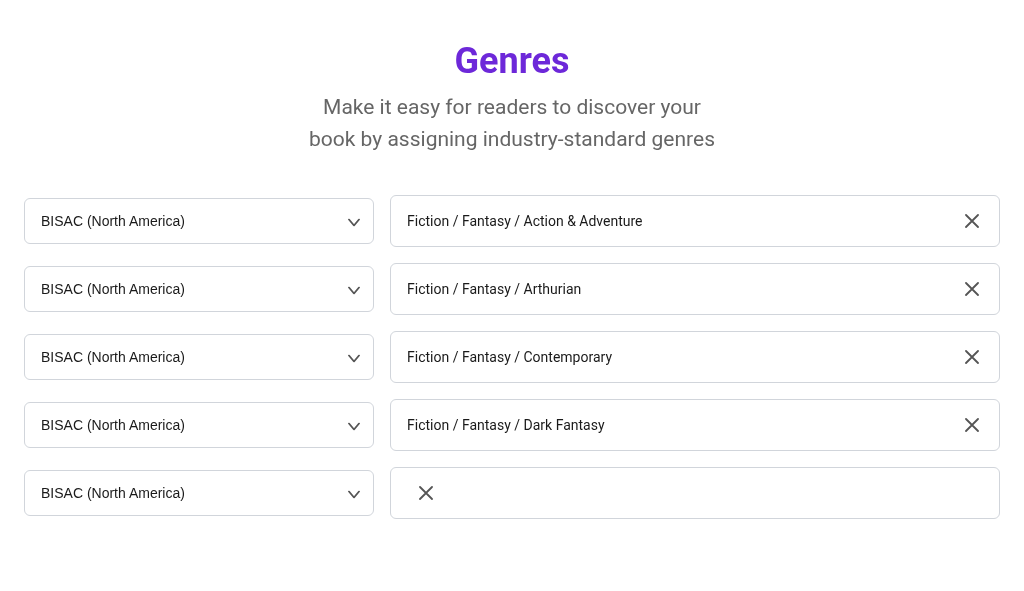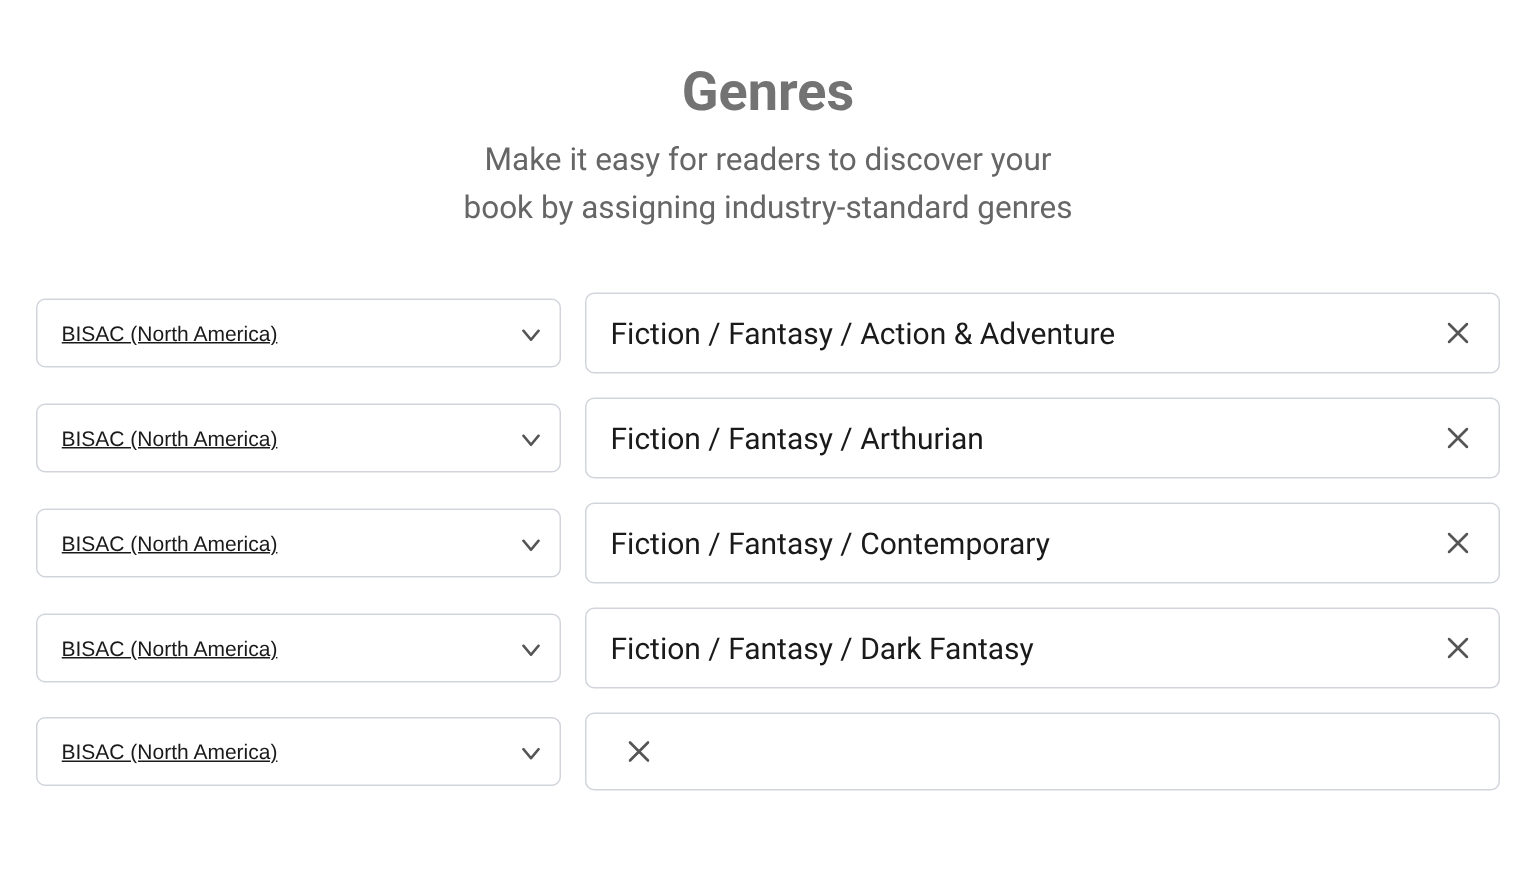--- a/index.html
+++ b/index.html
@@ -23,21 +23,21 @@
     }
 
     .header {
       text-align: center;
       margin-bottom: 40px;
     }
 
     .header h1 {
       font-size: 36px;
       font-weight: 700;
-      color: #737373;
+      color: #6d28d9;
       margin-bottom: 10px;
     }
 
     .header p {
       font-size: 21px;
       color: #666666;
       line-height: 1.5;
       max-width: 420px;
       margin: 0 auto;
     }
@@ -67,21 +67,20 @@
       padding: 14px 40px 14px 16px;
       font-size: 14px;
       color: #1a1a1a;
       background: #ffffff;
       border: 1.5px solid #d1d5db;
       border-radius: 6px;
       appearance: none;
       -webkit-appearance: none;
       cursor: pointer;
       outline: none;
-      text-decoration: underline;
     }
 
     .select-chevron {
       position: absolute;
       right: 14px;
       top: 50%;
       transform: translateY(-50%);
       pointer-events: none;
       color: #555;
     }
@@ -91,21 +90,21 @@
       display: flex;
       align-items: center;
       border: 1.5px solid #d1d5db;
       border-radius: 6px;
       padding: 14px 16px;
       background: #ffffff;
     }
 
     .genre-value-text {
       flex: 1;
-      font-size: 20px;
+      font-size: 14px;
       color: #1a1a1a;
     }
 
     .remove-btn {
       background: none;
       border: none;
       cursor: pointer;
       padding: 4px;
       display: flex;
       align-items: center;

